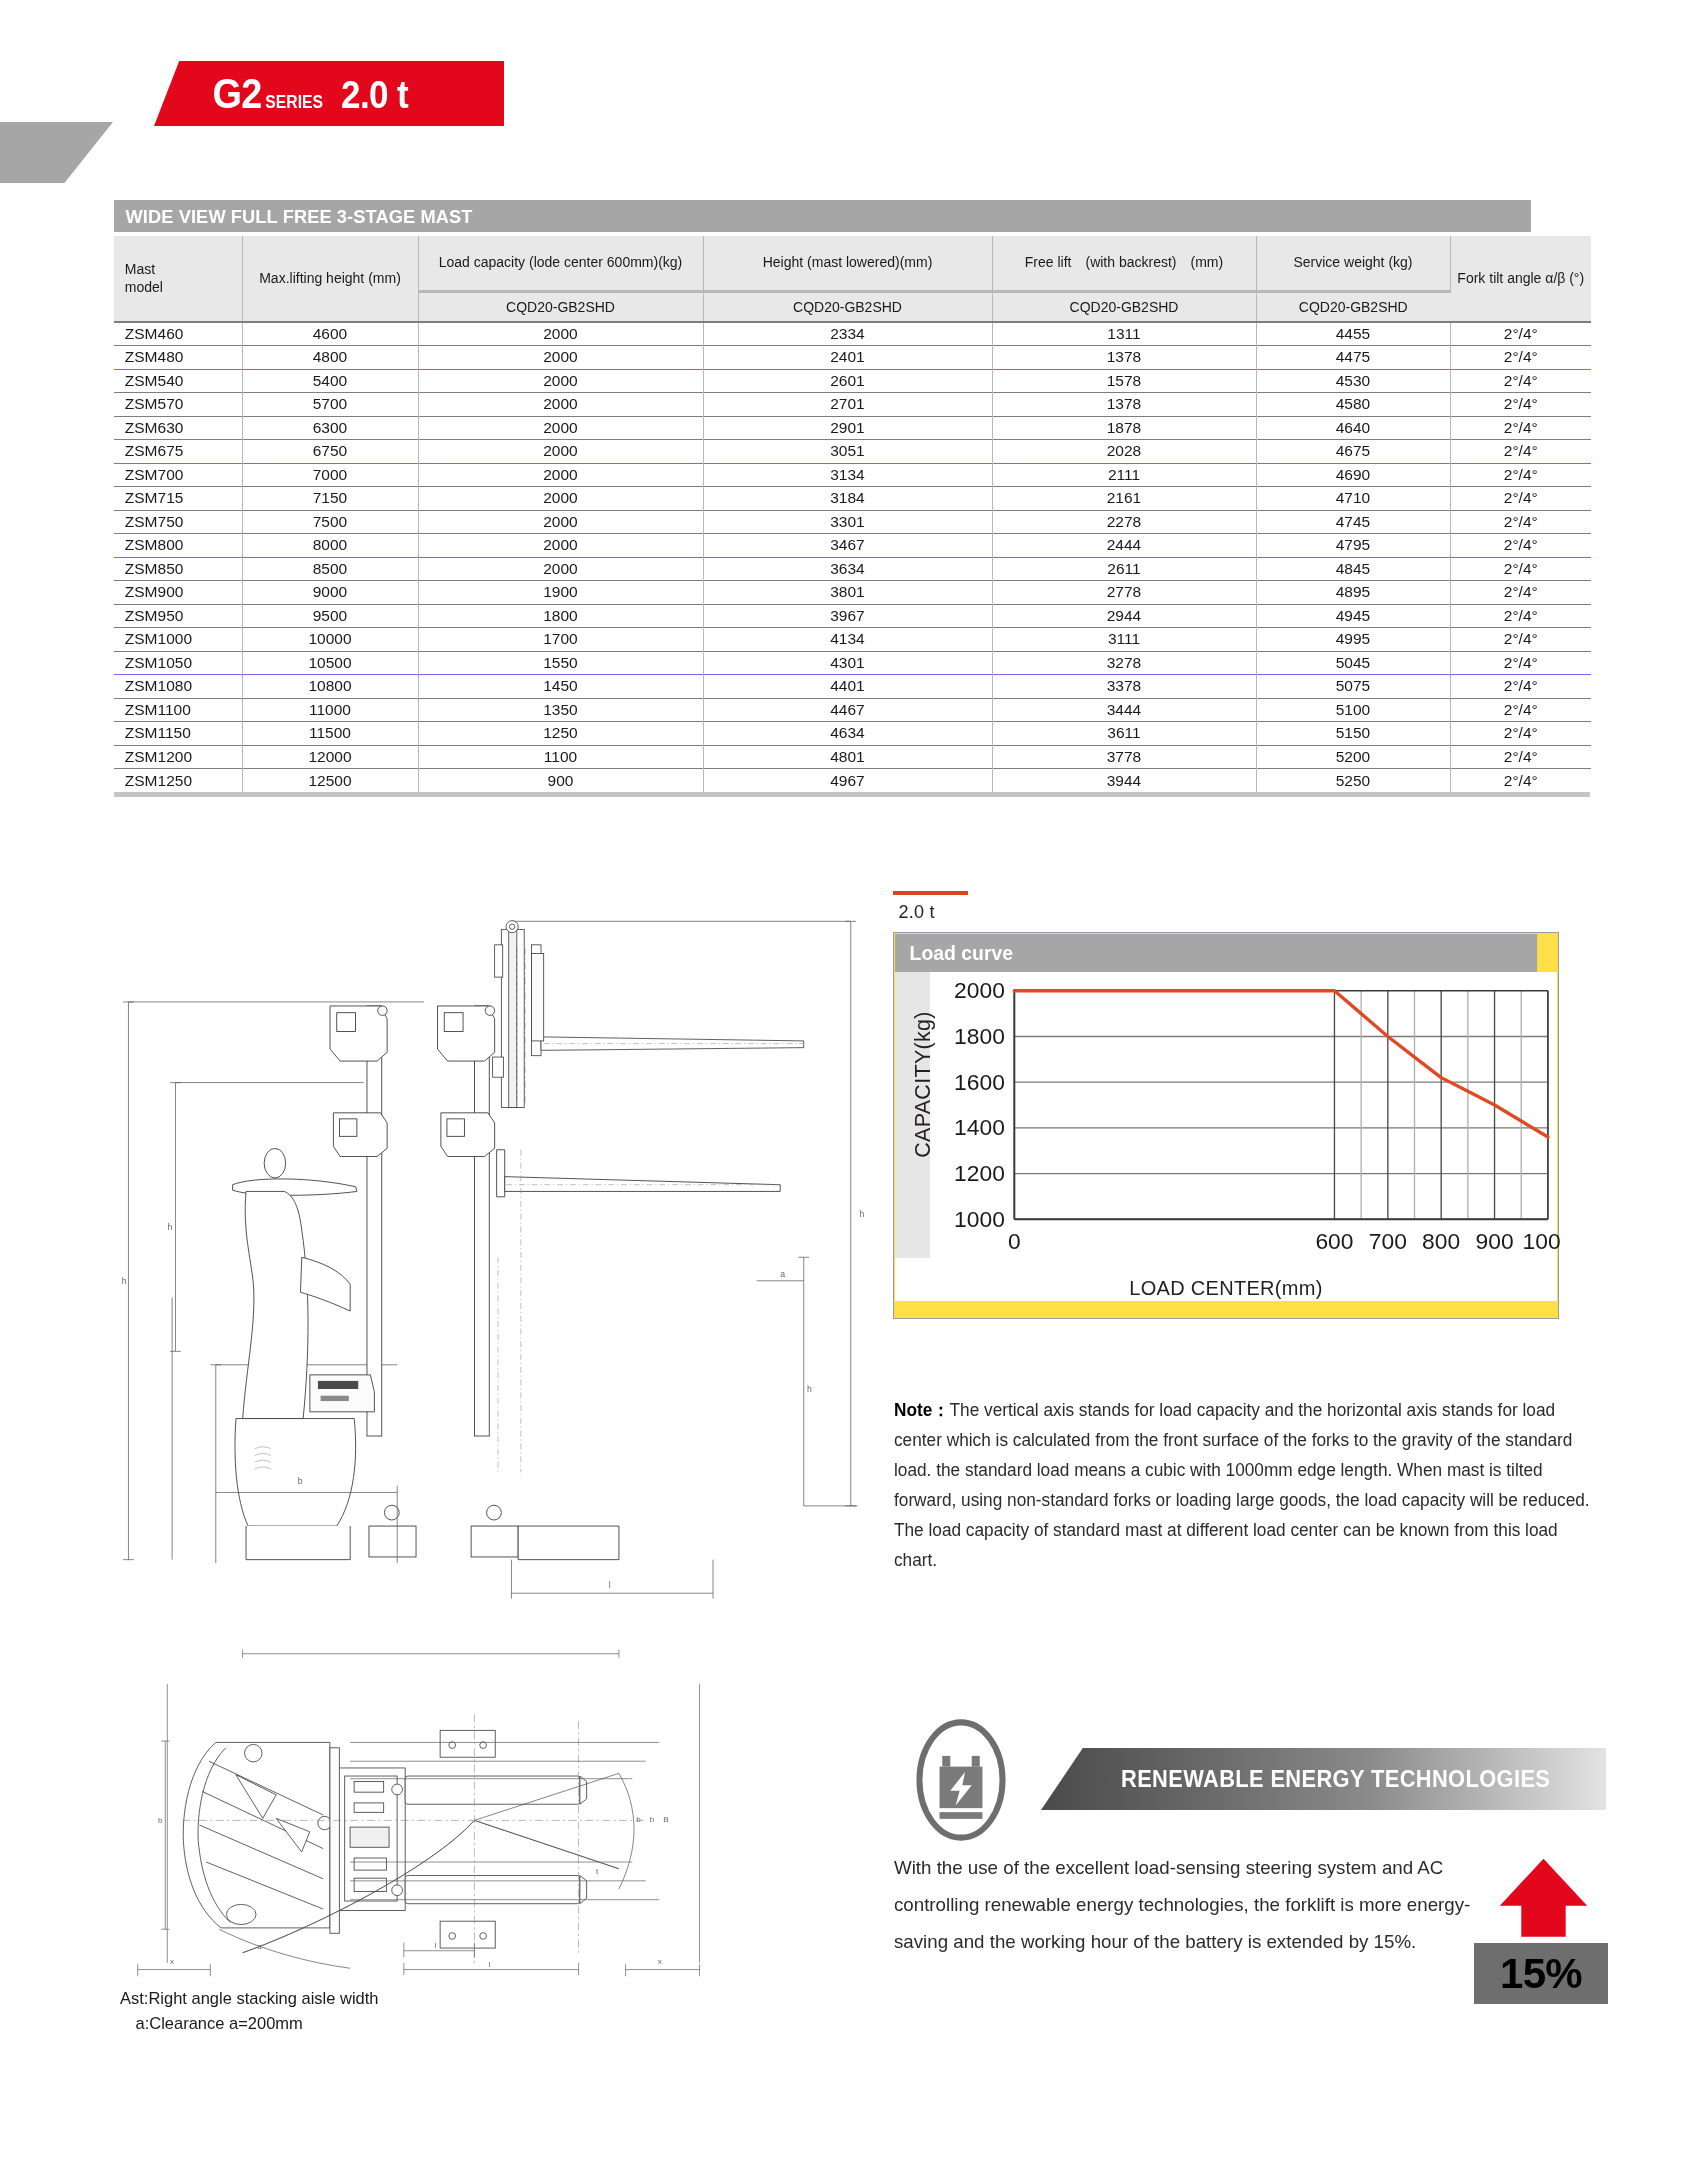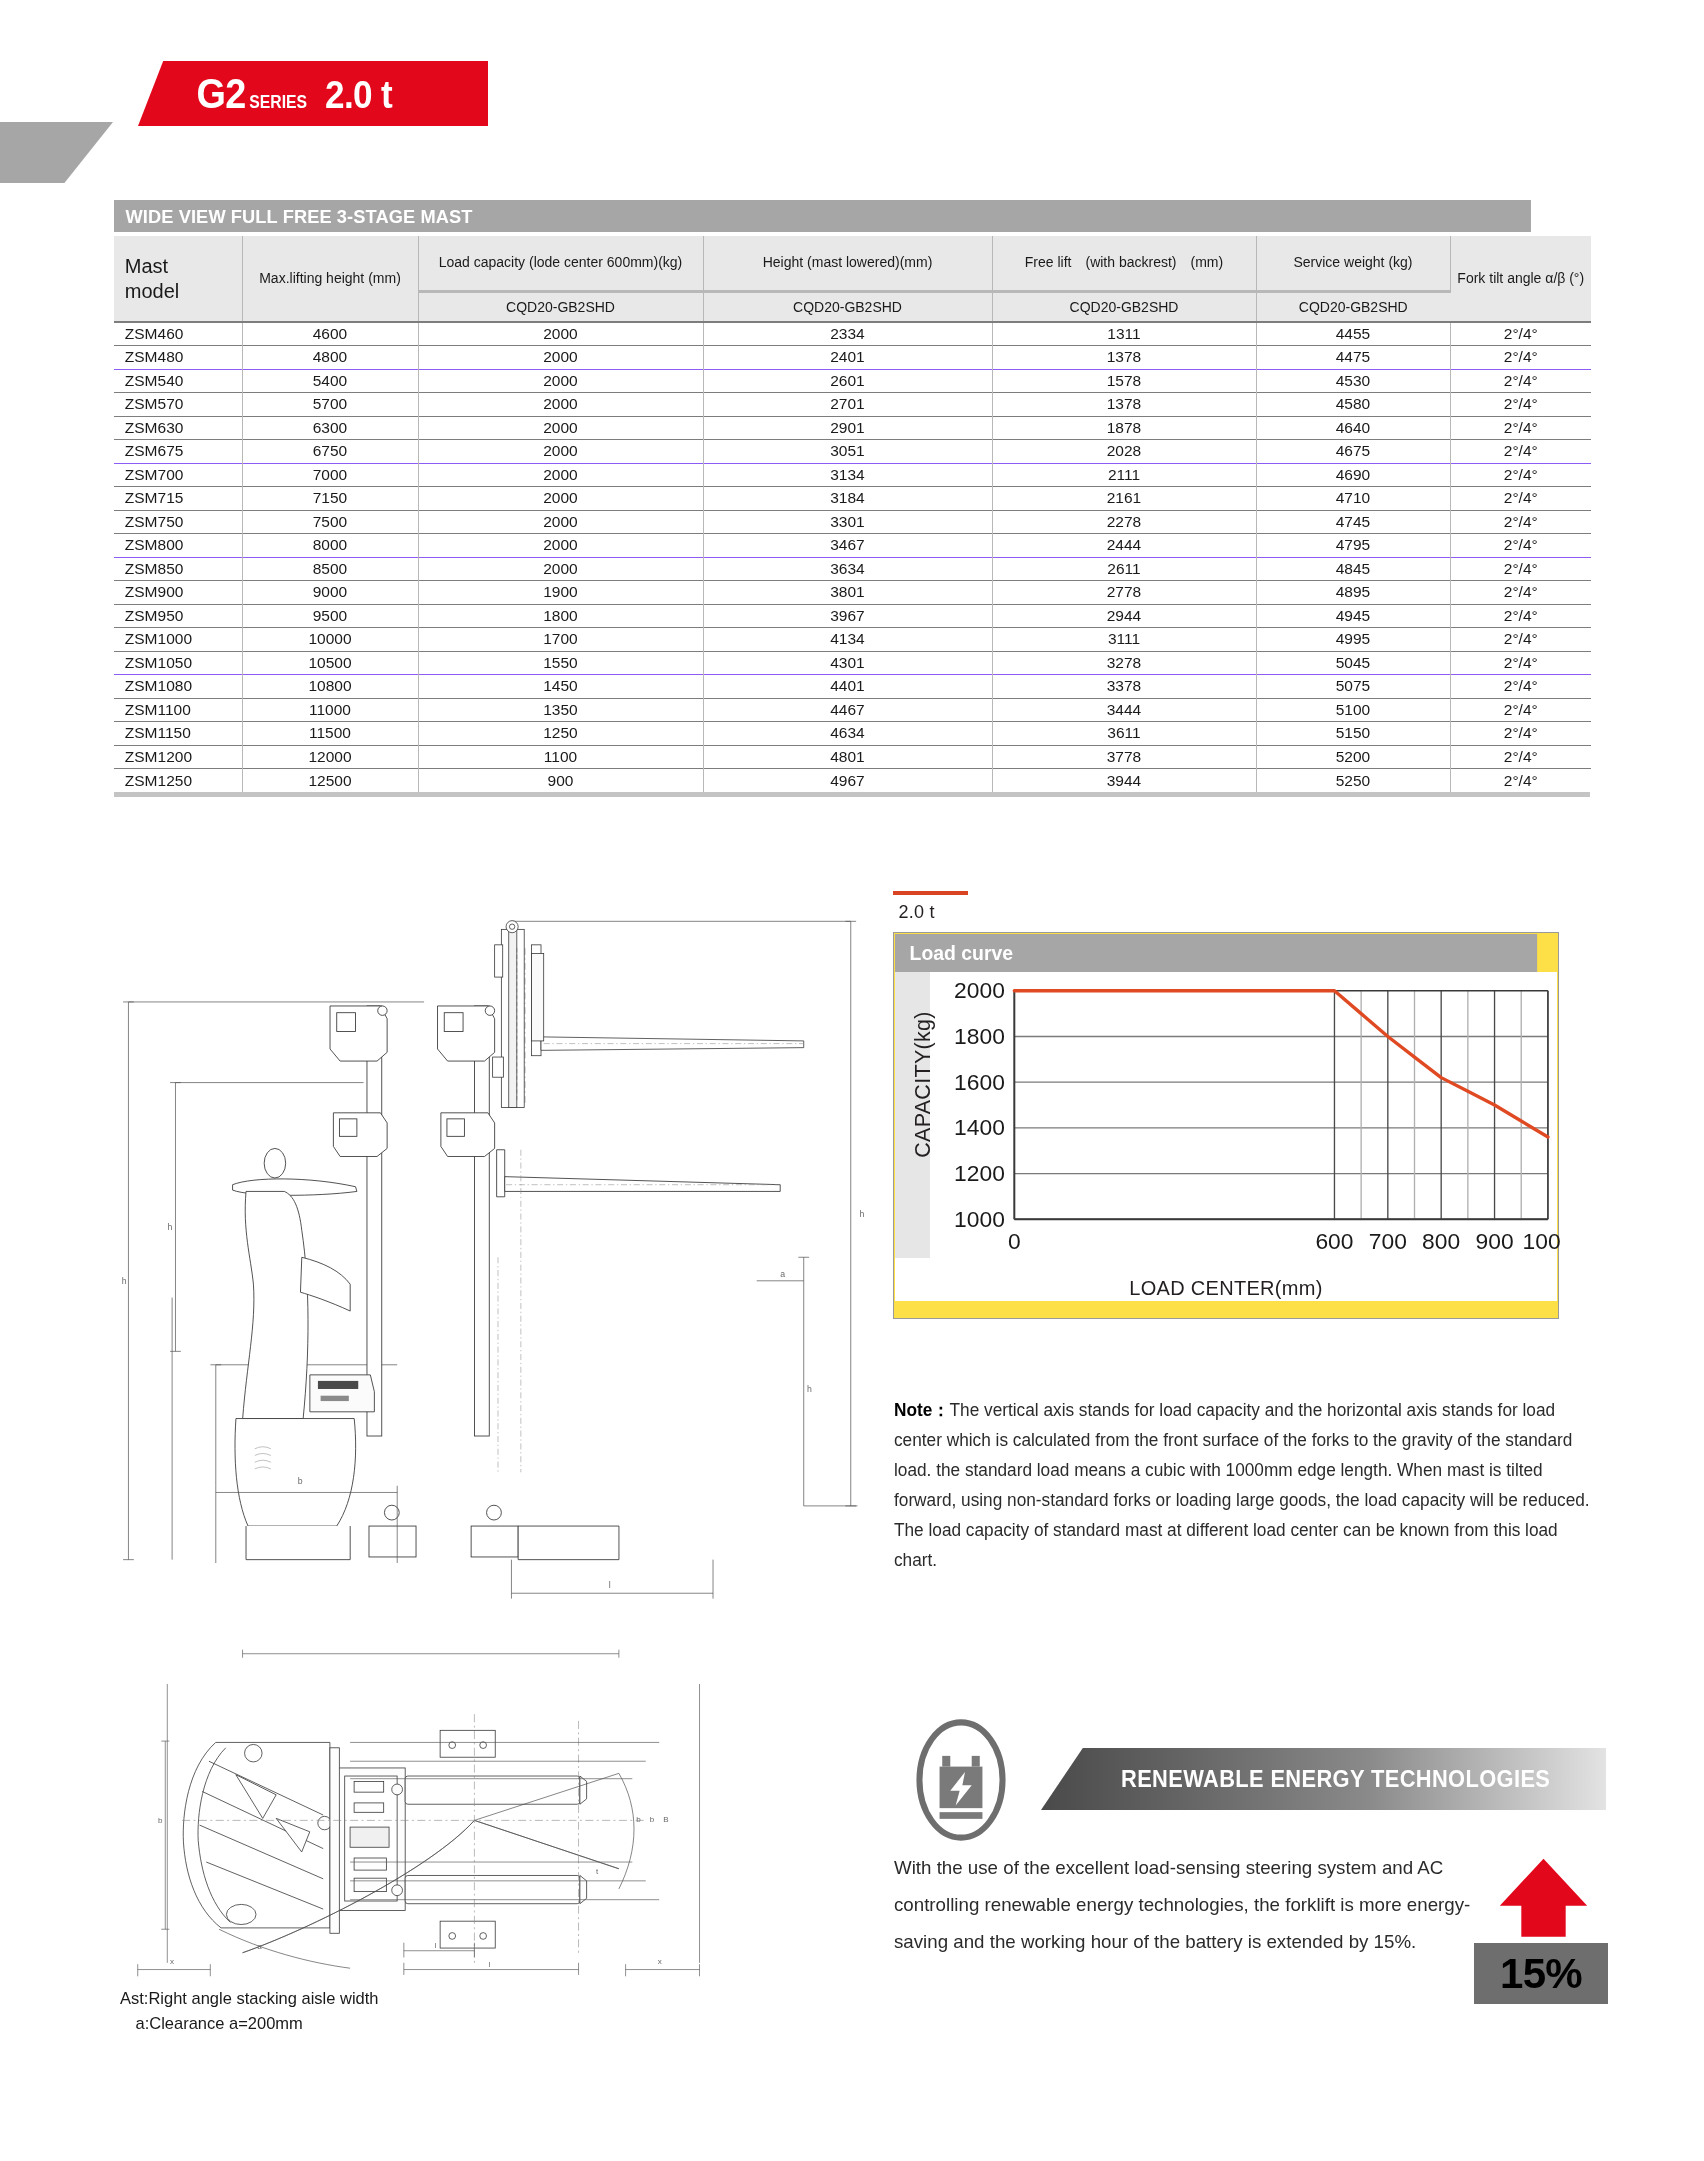--- a/index.html
+++ b/index.html
@@ -13,21 +13,21 @@
   .page { position: relative; width: 1705px; height: 2161px; }
 
   
   .hdr-grey {
     position: absolute; left: 0; top: 122px;
     width: 113px; height: 61px;
     background: #a6a6a6;
     clip-path: polygon(0 0, 100% 0, 57% 100%, 0 100%);
   }
   .hdr-red {
-    position: absolute; left: 138px; top: 61px;
+    position: absolute; left: 154px; top: 61px;
     width: 350px; height: 65px;
     background: #e2071b;
     clip-path: polygon(7.2% 0, 100% 0, 100% 100%, 0 100%);
     display: flex; align-items: center;
   }
   .hdr-red-inner {
     display: flex; align-items: baseline;
     padding-left: 65px; color: #fff;
     font-family: "Liberation Sans", sans-serif;
     transform: scaleX(.9); transform-origin: left center;
@@ -47,21 +47,21 @@
   table.spec { border-collapse: collapse; width: 1476px; margin-top: 4px; table-layout: fixed; }
   table.spec th, table.spec td {
     font-weight: 400; color: #1a1a1a; text-align: center;
     vertical-align: middle; font-size: 14px;
   }
   .hrow1 th {
     background: #e8e8e8; border-right: 1.3px solid #b8b8b8;
     height: 55px; padding: 0 2.7px; font-size: 12.8px; line-height: 1.25;
   }
   .hrow1 th:last-child { border-right: none; }
-  .hrow1 th.mastmodel { font-size: 20px; text-align: left; padding-left: 10.8px; }
+  .hrow1 th.mastmodel { font-size: 14px; text-align: left; padding-left: 10.8px; }
   .hrow2 th {
     background: #e8e8e8; border-right: 1.3px solid #b8b8b8;
     border-top: 3.4px solid #b8b8b8;
     height: 31px; font-size: 16px; padding: 0 20px;
   }
   .hrow2 th:last-child { border-right: none; }
   table.spec tbody td {
     height: 23.5px; font-size: 15.5px;
     border-top: 1.3px solid #7d7d7d;
     border-right: 1.3px solid #b8b8b8;

